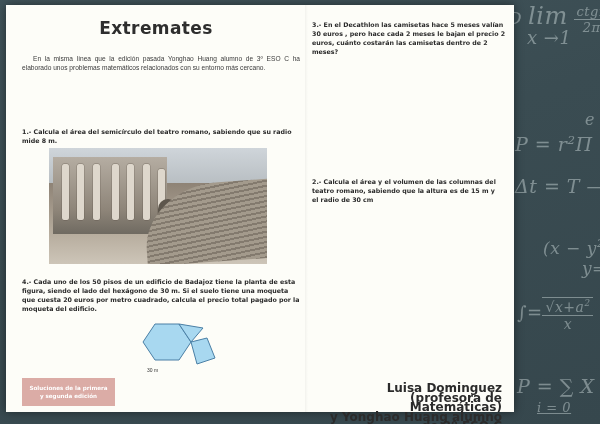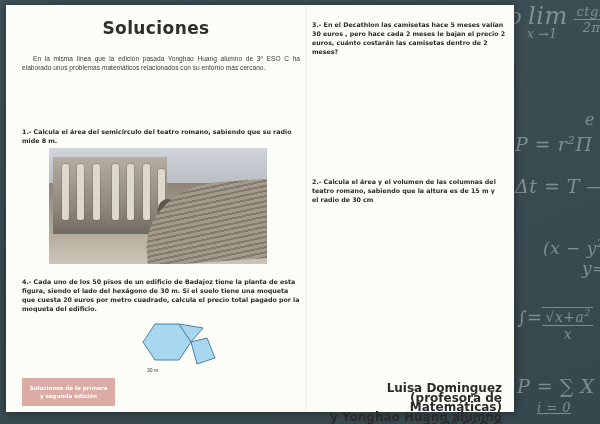--- a/index.html
+++ b/index.html
@@ -22,21 +22,21 @@
     font-family:"DejaVu Serif", serif;
     font-style:italic;
     white-space:nowrap;
     letter-spacing:.5px;
     user-select:none;
   }
   .chalk .frac{display:inline-block;text-align:center;vertical-align:middle;font-size:.78em;}
   .chalk .frac > span{display:block;padding:0 3px;}
   .chalk .frac > span:first-child{border-bottom:1.4px solid rgba(225,235,236,.42);}
   .chalk sup{font-size:.62em;vertical-align:super;}
-  .sqrt{border-top:1.4px solid rgba(225,235,236,.42);padding:0 2px 0 1px;margin-top:10px;}
+  .sqrt{border-top:1.4px solid rgba(225,235,236,.42);padding:0 2px 0 1px;}
 
   
   #page{
     position:absolute;left:6px;top:5px;width:508px;height:407px;
     background:#fdfdf8;
     box-shadow:0 0 9px rgba(0,0,0,.45);
   }
   #page:after{ 
     content:"";position:absolute;left:299px;top:0;width:3px;height:100%;
     background:linear-gradient(90deg,rgba(0,0,0,.045),rgba(0,0,0,0));
@@ -109,38 +109,38 @@
   }
 </style>
 </head>
 <body>
 
 <div id="backdrop">
   <div class="chalk" style="left:508px;top:2px;font-size:17px;">
     D <span style="font-size:24px;">lim</span>
     <span class="frac" style="font-size:13px;"><span>ctgx</span><span>2π</span></span>
   </div>
-  <div class="chalk" style="left:527px;top:27px;font-size:12px;">x →1</div>
+  <div class="chalk" style="left:527px;top:27px;font-size:18px;">x →1</div>
   <div class="chalk" style="left:585px;top:110px;font-size:16px;">e</div>
   <div class="chalk" style="left:515px;top:133px;font-size:19px;">P = r<sup>2</sup>Π</div>
   <div class="chalk" style="left:515px;top:175px;font-size:19px;">Δt = T —</div>
   <div class="chalk" style="left:515px;top:237px;font-size:17px;padding-left:28px;">(x − y<sup>2</sup>)</div>
   <div class="chalk" style="left:582px;top:258px;font-size:17px;">y=</div>
   <div class="chalk" style="left:517px;top:297px;font-size:18px;">
     ∫=<span class="frac" style="font-size:14px;"><span class="sqrt">√x+a<sup>2</sup></span><span>x</span></span>
   </div>
   <div class="chalk" style="left:517px;top:375px;font-size:19px;">P = ∑ X</div>
   <div class="chalk" style="left:537px;top:400px;font-size:13px;text-decoration:underline;">i = 0</div>
 </div>
 
 <div id="page">
 
   <div class="col-left">
 
-    <div id="title">Soluciones</div>
+    <div id="title">Extremates</div>
 
     <p id="intro">En la misma línea que la edición pasada Yonghao Huang  alumno de 3º ESO C ha  elaborado unos problemas matemáticos relacionados con su entorno más cercano.</p>
 
 
     <div class="q" id="q1">1.- Calcula el área del semicírculo del teatro romano, sabiendo que su radio mide 8 m.</div>
 
     <div class="photo" id="photo-theatre">
       <div class="th-sky"></div>
       <div class="th-ground"></div>
       <div class="th-facade"></div>

